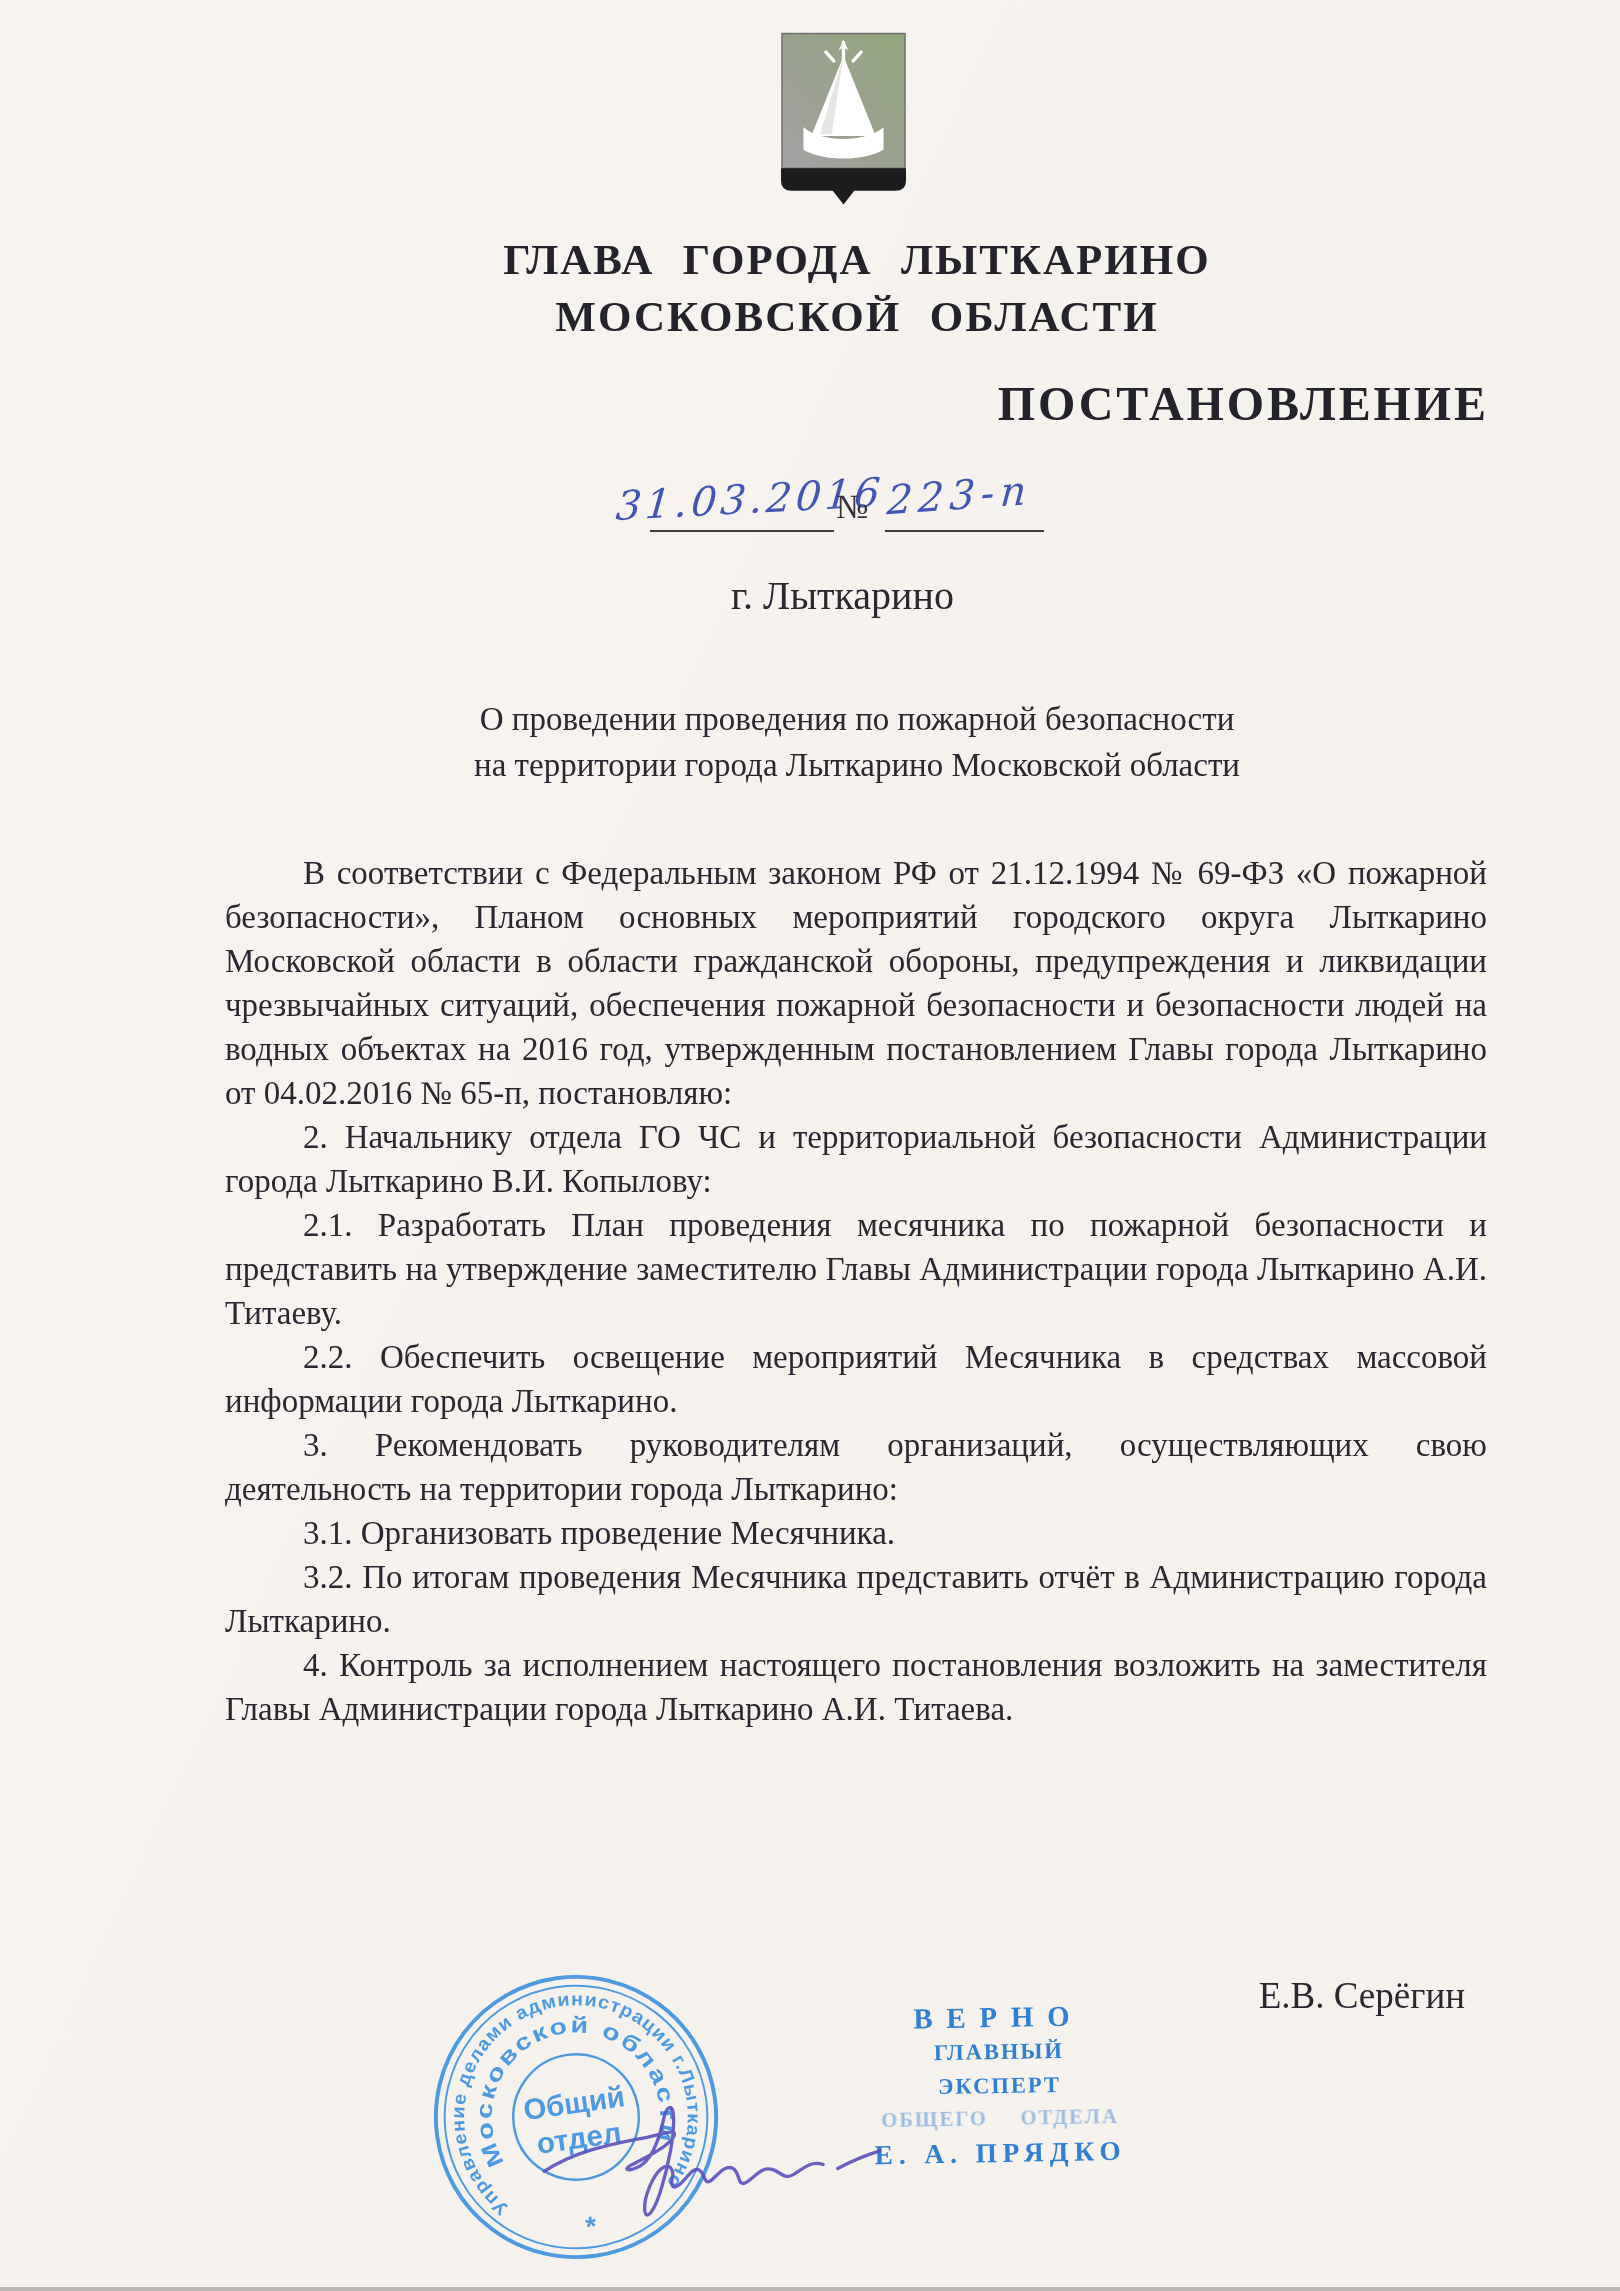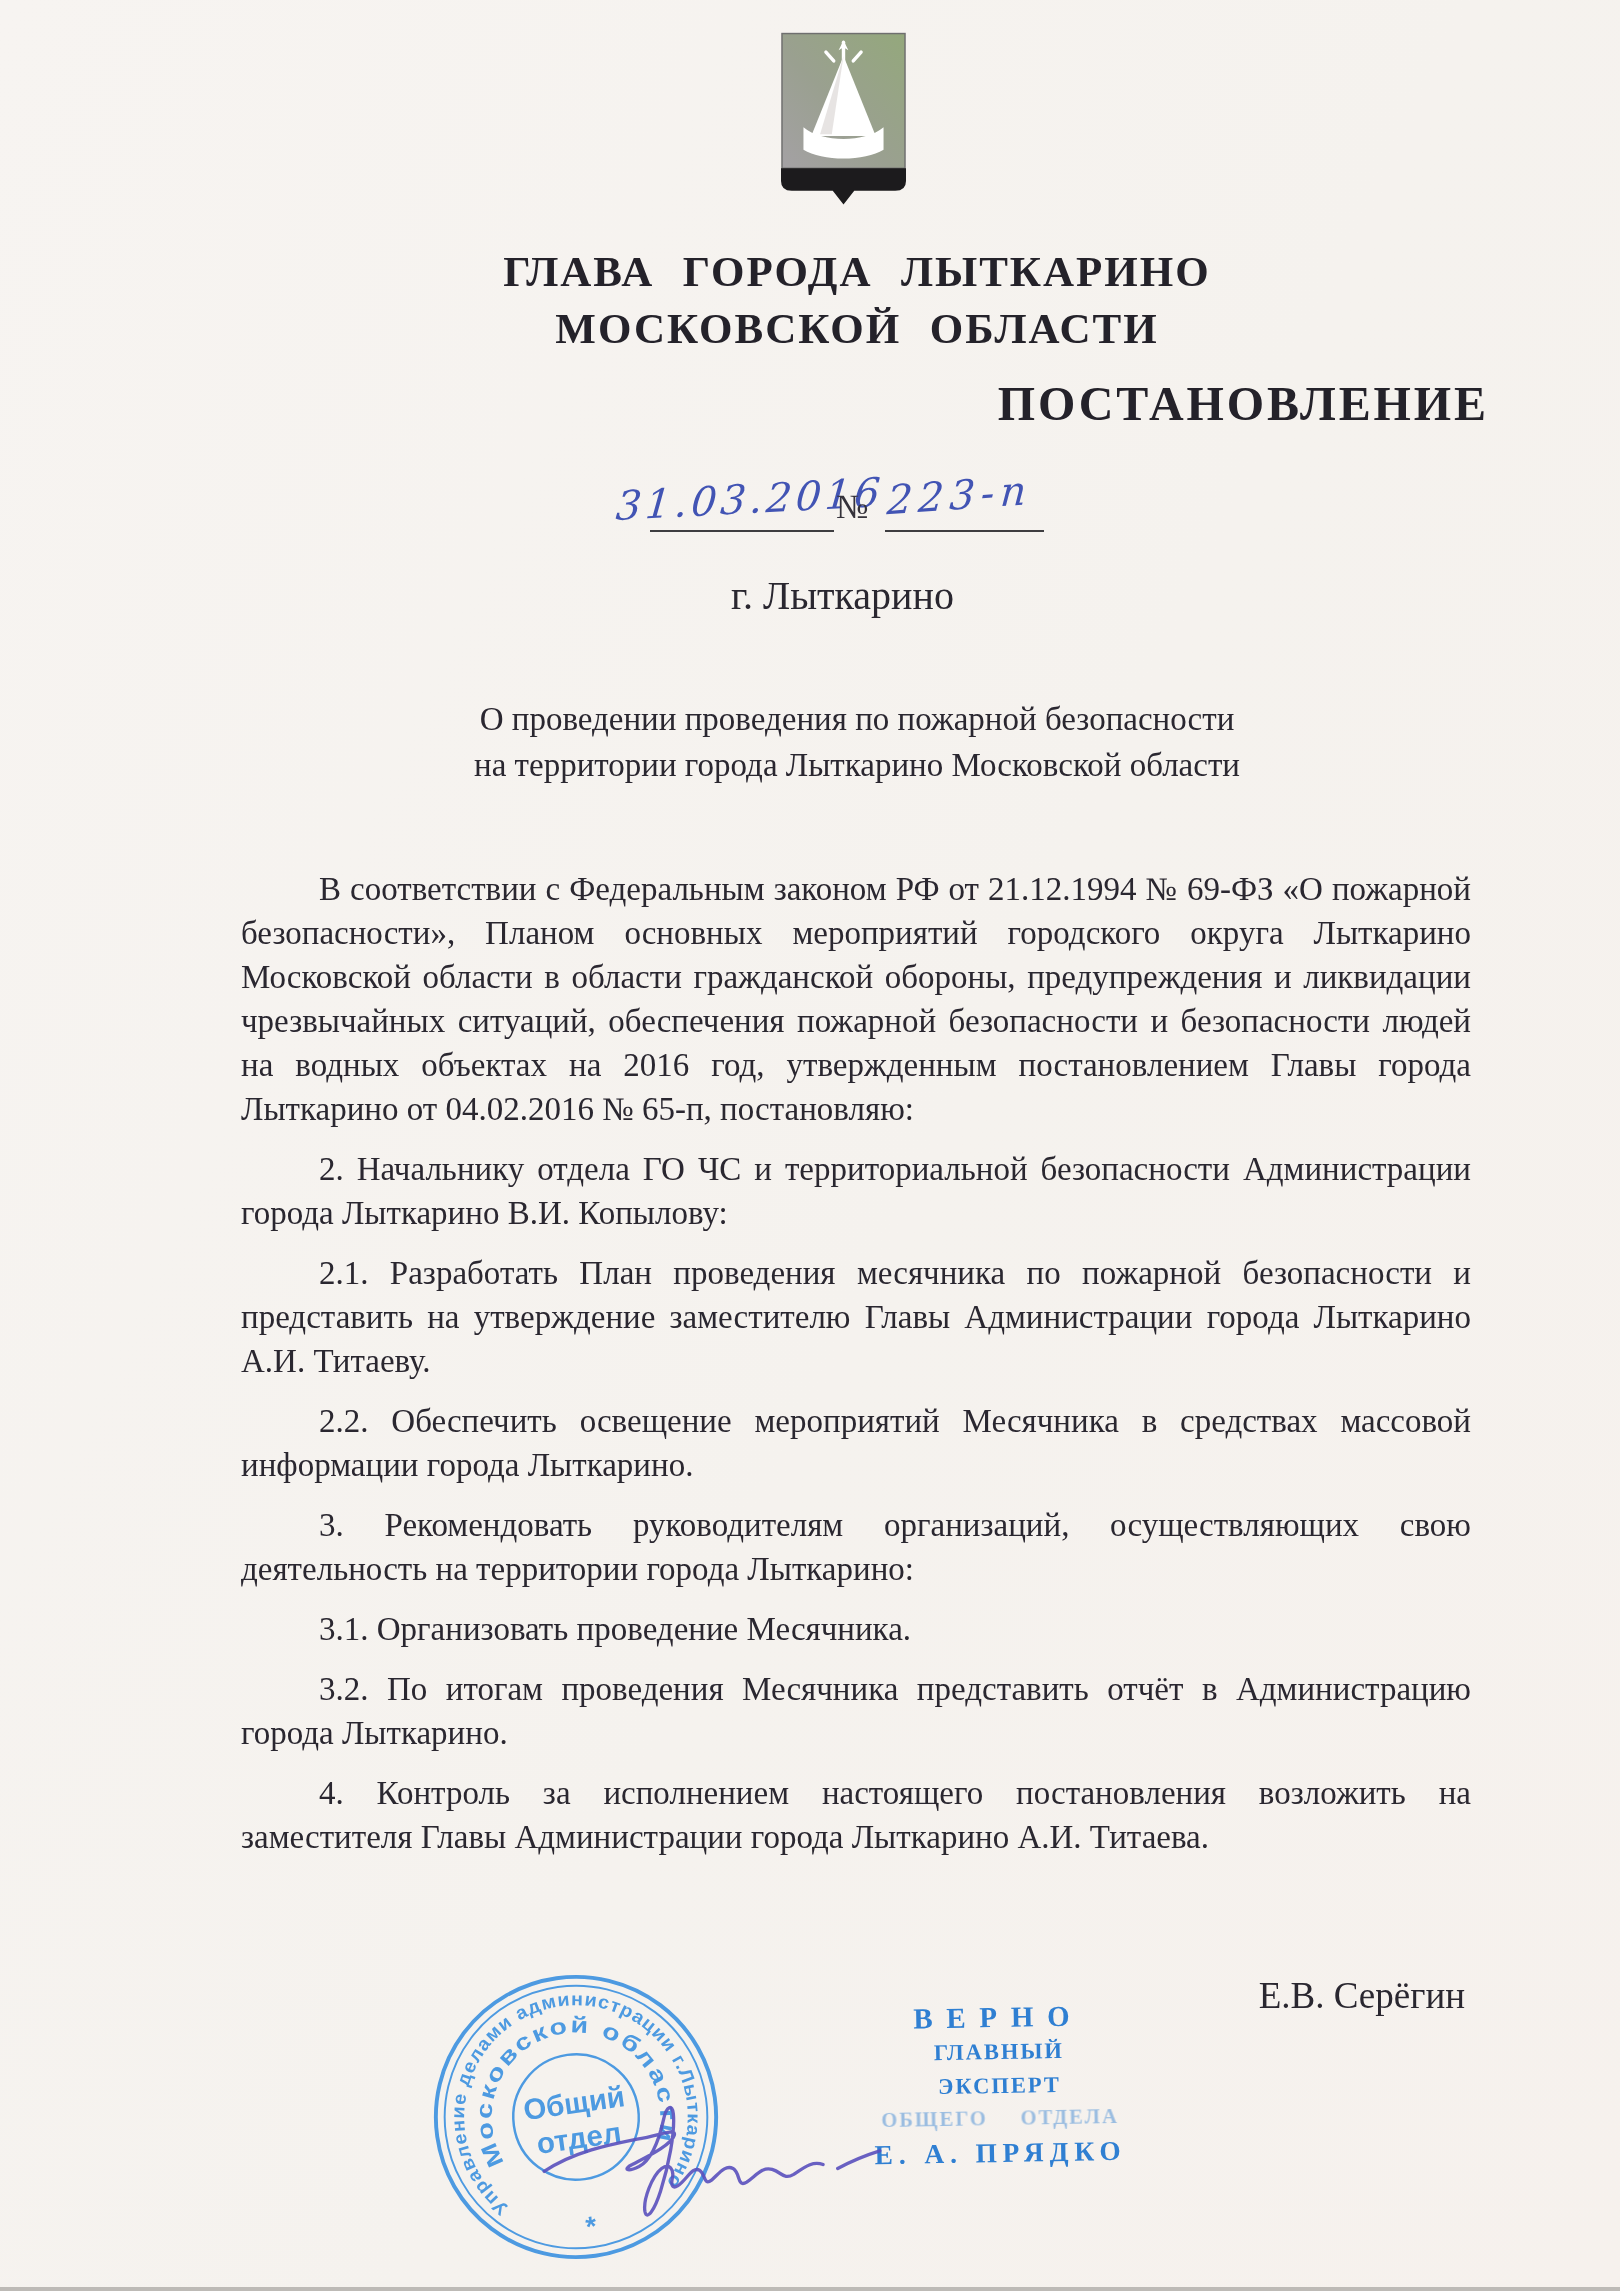--- a/index.html
+++ b/index.html
@@ -18,21 +18,21 @@
     position:absolute;left:0;bottom:0;width:100%;height:4.9px;
     background:#bdbab6;
   }
   
   .emblem{position:absolute;left:781px;top:32px;width:125px;height:173px;}
   
   .org-name{
     position:absolute;left:225px;top:231px;width:1264px;
     text-align:center;color:#24222a;
     font-weight:bold;font-size:43px;line-height:57px;
-    letter-spacing:2px;word-spacing:15.7px;margin-top:12px;
+    letter-spacing:2px;word-spacing:15.7px;
   }
   .doc-type{
     position:absolute;left:225px;top:376px;width:1264px;
     text-align:right;color:#24222a;
     font-weight:bold;font-size:48px;letter-spacing:2.9px;word-spacing:9.8px;
   }
   
   .handwriting{
     font-family:"DejaVu Serif", serif;
     font-style:italic;
@@ -63,21 +63,21 @@
   .subject{
     position:absolute;left:225px;top:696px;width:1264px;
     text-align:center;font-size:33px;line-height:46px;color:#2a2730;
   }
   
   .body-text{
     position:absolute;left:225px;top:851px;width:1262px;
     font-size:33px;line-height:44px;color:#2a2730;
   }
   .body-text p{
-    margin:16px;text-indent:78px;
+    margin:0;text-indent:78px;
     text-align:justify;text-align-last:left;
   }
   
   .signatory{
     position:absolute;left:1078px;top:1974px;width:387px;
     text-align:right;font-size:37px;color:#2a2730;
   }
   
   .rect-stamp{
     position:absolute;left:867px;top:2000px;width:265px;

